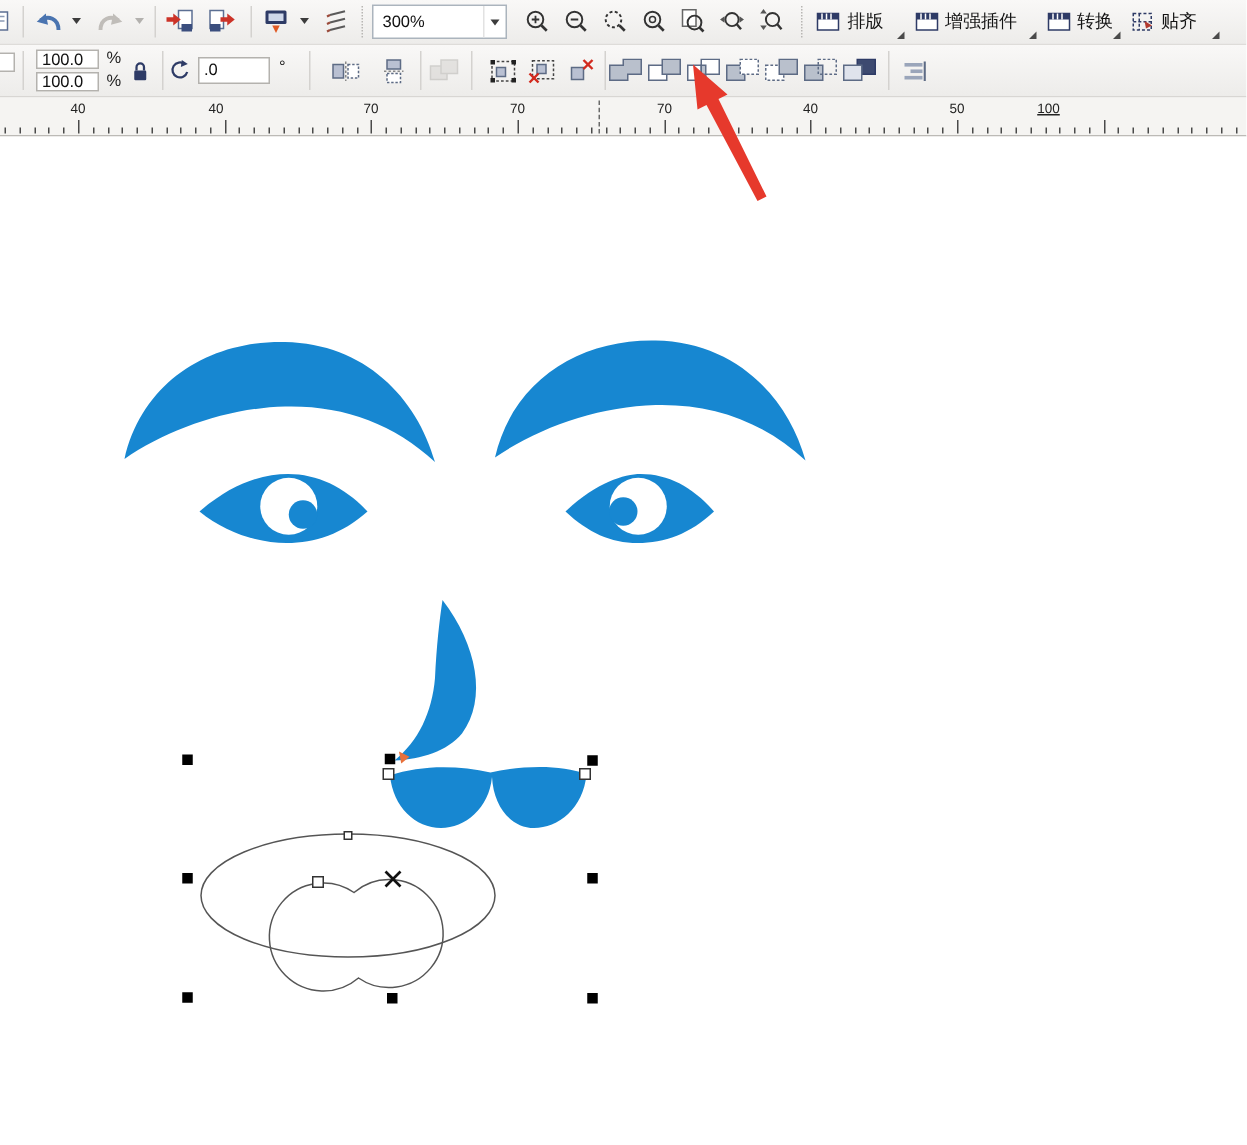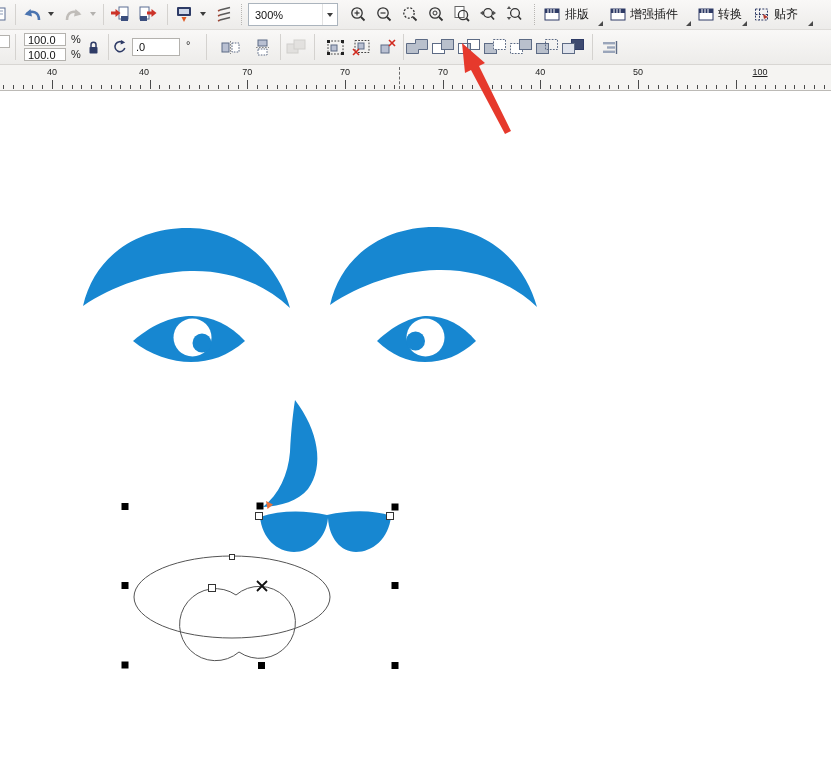--- a/index.html
+++ b/index.html
@@ -454,21 +454,21 @@
       <div class="tick minor" data-interactable="false" style="left: 647.787px;"></div>
       <div class="tick minor" data-interactable="false" style="left: 657.554px;"></div>
       <div class="tick minor" data-interactable="false" style="left: 667.321px;"></div>
       <div class="tick minor" data-interactable="false" style="left: 677.088px;"></div>
       <div class="tick minor" data-interactable="false" style="left: 686.855px;"></div>
       <div class="tick minor" data-interactable="false" style="left: 696.622px;"></div>
       <div class="tick minor" data-interactable="false" style="left: 706.389px;"></div>
       <div class="tick minor" data-interactable="false" style="left: 716.156px;"></div>
       <div class="tick minor" data-interactable="false" style="left: 725.923px;"></div>
       <div class="tick major" data-interactable="false" style="left: 735.69px;"></div>
-      <span class="rlabel" data-interactable="false" style="left: 760px; text-decoration: underline;">100</span>
+      <span class="rlabel" data-interactable="false" style="left: 699px; text-decoration: underline;">100</span>
       <div class="tick minor" data-interactable="false" style="left: 745.457px;"></div>
       <div class="tick minor" data-interactable="false" style="left: 755.224px;"></div>
       <div class="tick minor" data-interactable="false" style="left: 764.991px;"></div>
       <div class="tick minor" data-interactable="false" style="left: 774.758px;"></div>
       <div class="tick minor" data-interactable="false" style="left: 784.525px;"></div>
       <div class="tick minor" data-interactable="false" style="left: 794.292px;"></div>
       <div class="tick minor" data-interactable="false" style="left: 804.059px;"></div>
       <div class="tick minor" data-interactable="false" style="left: 813.826px;"></div>
       <div class="tick minor" data-interactable="false" style="left: 823.593px;"></div>
     </div>

